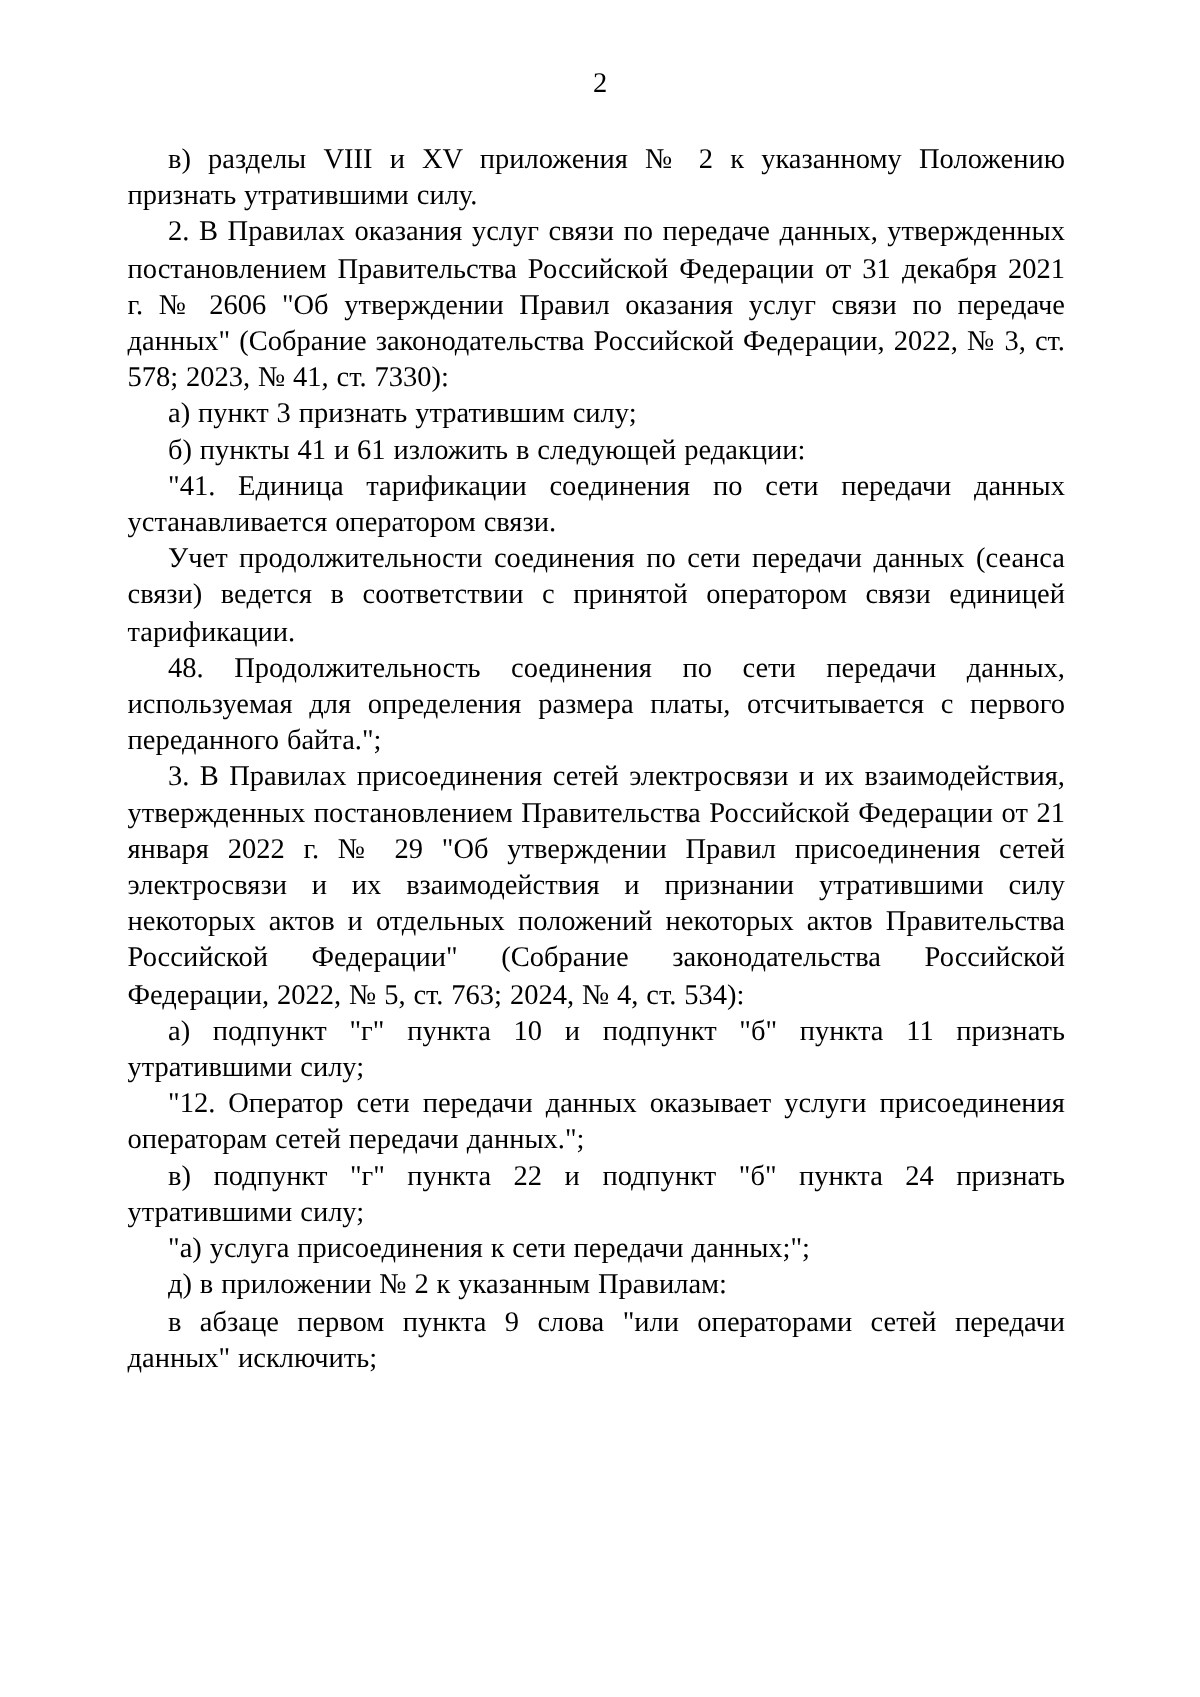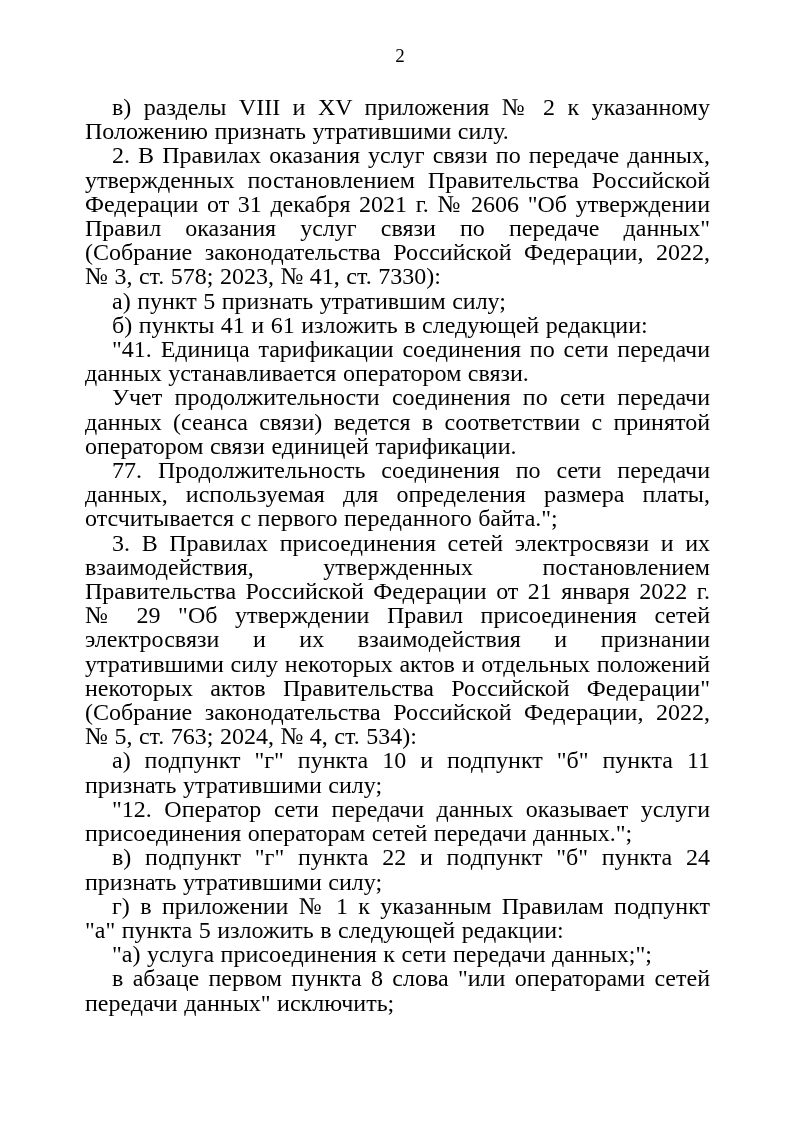--- a/index.html
+++ b/index.html
@@ -18,46 +18,46 @@
     box-sizing: border-box;
   }
   .page-number {
     padding-top: 44px;
     text-align: center;
     font-size: 19px;
     line-height: 24px;
   }
   .content {
     margin: 27px 90px 0 85px; 
-    font-size: 24px;
+    font-size: 19px;
     line-height: 24.2px;
     text-align: justify;
     text-align-last: left;
   }
   .content p {
     margin: 0;
     padding: 0;
     text-indent: 27px;
     word-spacing: 0.5px;
   }
 </style>
 </head>
 <body>
 
 <div class="page">
   <div class="page-number">2</div>
   <div class="content">
       <p>в) разделы VIII и XV приложения № 2 к указанному Положению признать утратившими силу.</p>
       <p>2. В Правилах оказания услуг связи по передаче данных, утвержденных постановлением Правительства Российской Федерации от 31 декабря 2021 г. № 2606 "Об утверждении Правил оказания услуг связи по передаче данных" (Собрание законодательства Российской Федерации, 2022, № 3, ст. 578; 2023, № 41, ст. 7330):</p>
-      <p>а) пункт 5 признать утратившим силу;</p>
+      <p>а) пункт 3 признать утратившим силу;</p>
       <p>б) пункты 41 и 61 изложить в следующей редакции:</p>
       <p>"41. Единица тарификации соединения по сети передачи данных устанавливается оператором связи.</p>
       <p>Учет продолжительности соединения по сети передачи данных (сеанса связи) ведется в соответствии с принятой оператором связи единицей тарификации.</p>
-      <p>77. Продолжительность соединения по сети передачи данных, используемая для определения размера платы, отсчитывается с первого переданного байта.";</p>
+      <p>48. Продолжительность соединения по сети передачи данных, используемая для определения размера платы, отсчитывается с первого переданного байта.";</p>
       <p>3. В Правилах присоединения сетей электросвязи и их взаимодействия, утвержденных постановлением Правительства Российской Федерации от 21 января 2022 г. № 29 "Об утверждении Правил присоединения сетей электросвязи и их взаимодействия и признании утратившими силу некоторых актов и отдельных положений некоторых актов Правительства Российской Федерации" (Собрание законодательства Российской Федерации, 2022, № 5, ст. 763; 2024, № 4, ст. 534):</p>
       <p>а) подпункт "г" пункта 10 и подпункт "б" пункта 11 признать утратившими силу;</p>
       <p>"12. Оператор сети передачи данных оказывает услуги присоединения операторам сетей передачи данных.";</p>
       <p>в) подпункт "г" пункта 22 и подпункт "б" пункта 24 признать утратившими силу;</p>
-      <p>г) в приложении № 1 к указанным Правилам подпункт "а" пункта 5 изложить в следующей редакции:</p>
       <p>"а) услуга присоединения к сети передачи данных;";</p>
-      <p>в абзаце первом пункта 8 слова "или операторами сетей передачи данных" исключить;</p>
+      <p>д) в приложении № 2 к указанным Правилам:</p>
+      <p>в абзаце первом пункта 9 слова "или операторами сетей передачи данных" исключить;</p>
     </div>
 </div>
 
 </body></html>

